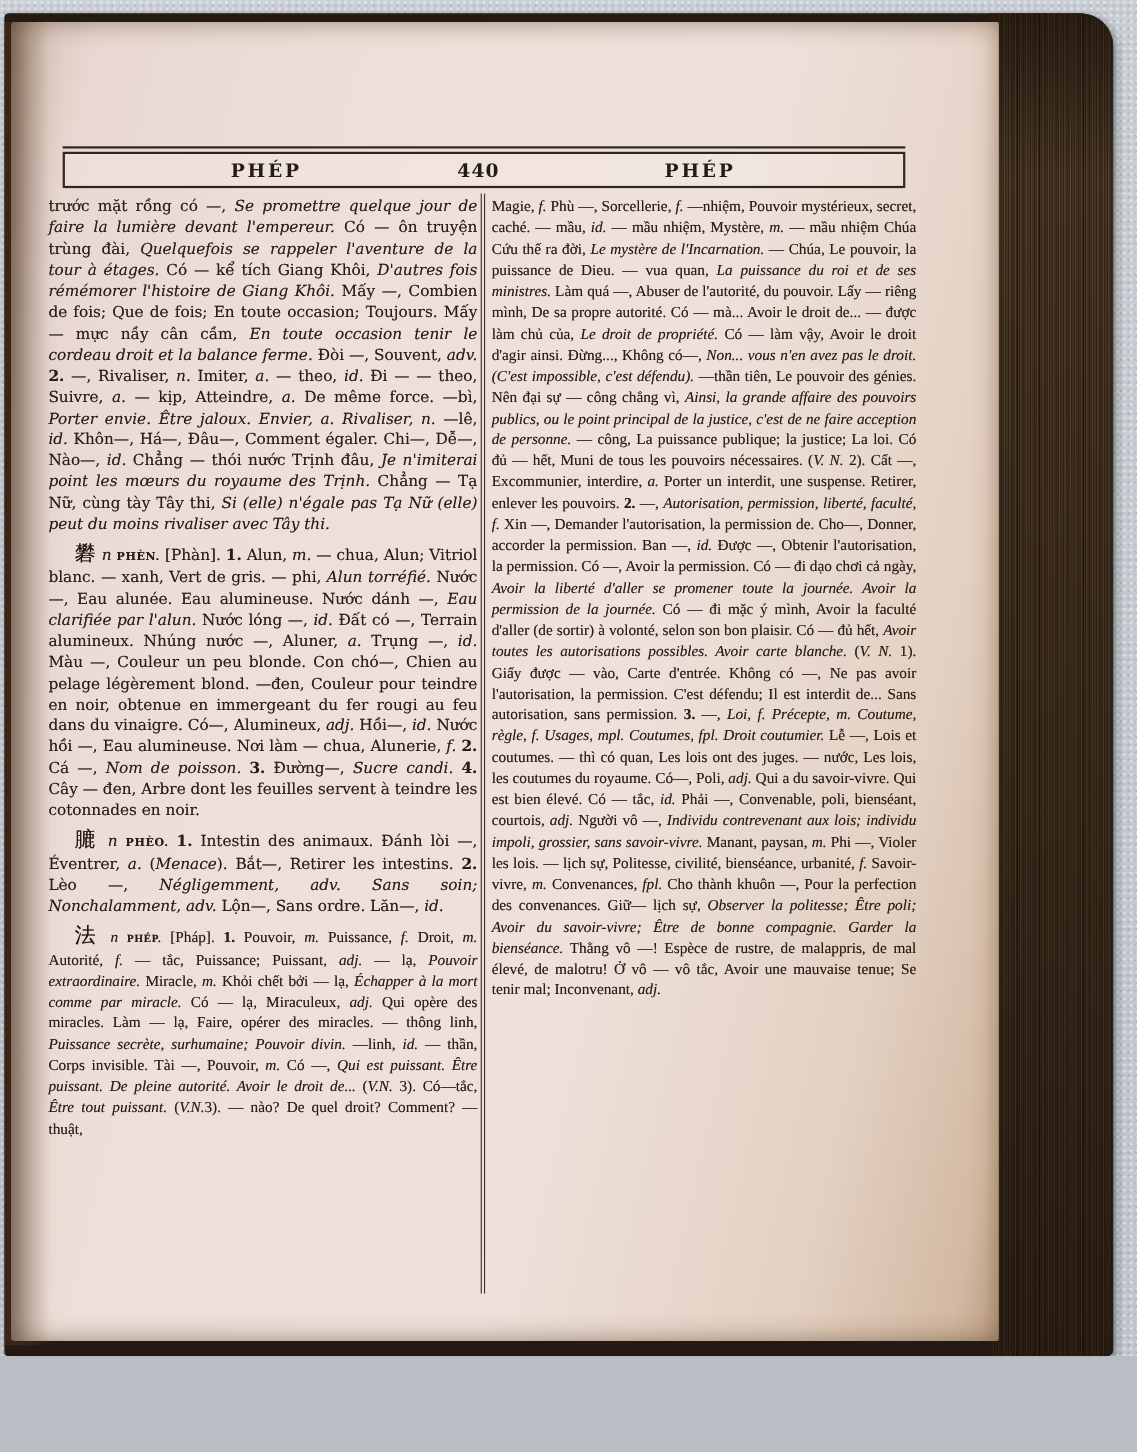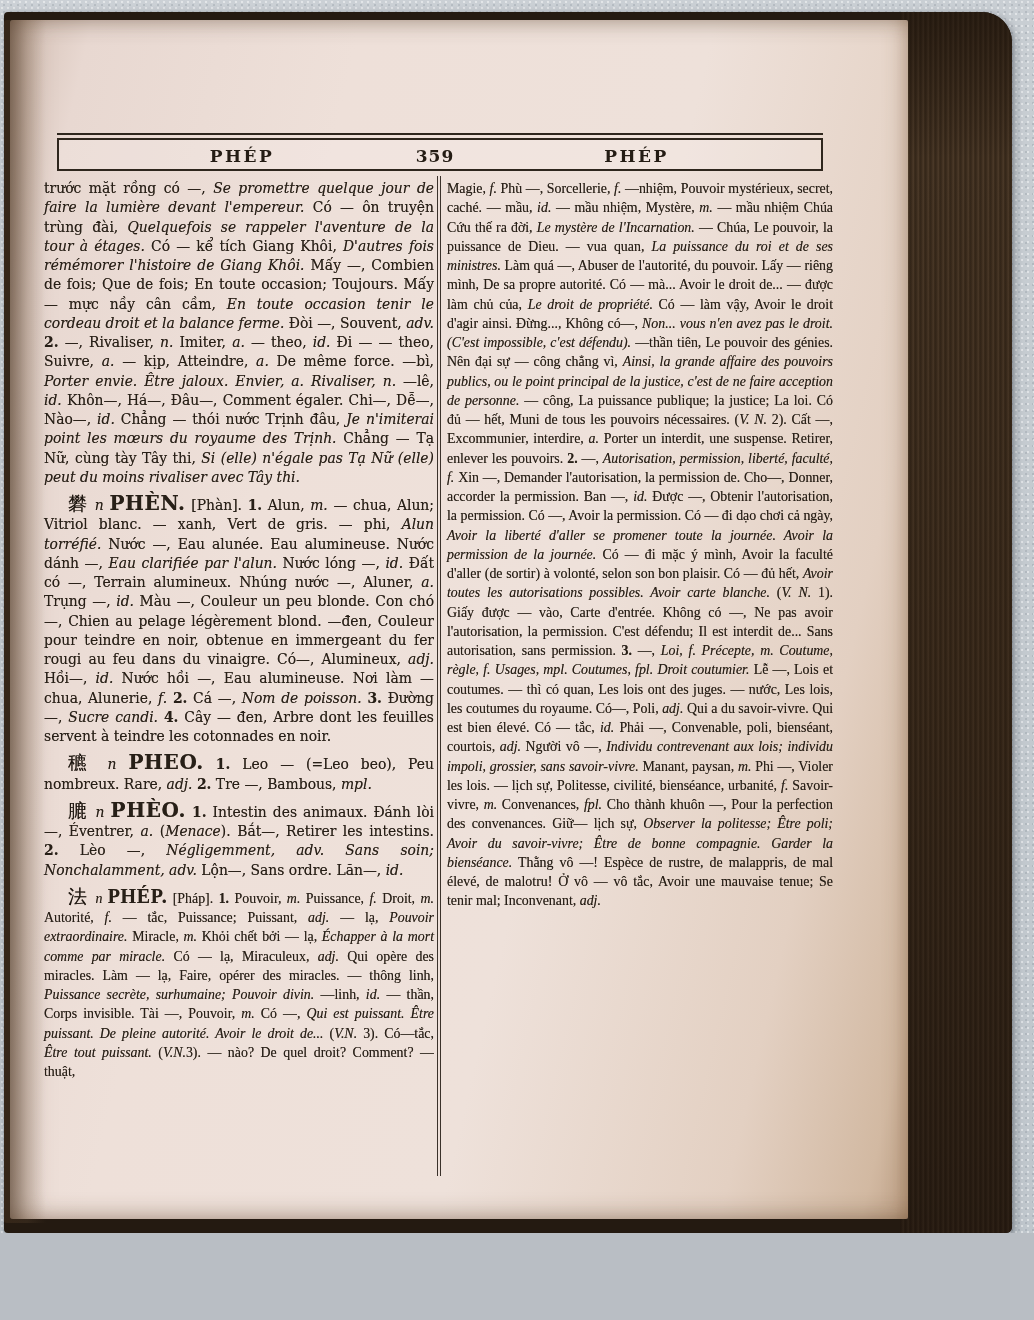--- a/index.html
+++ b/index.html
@@ -70,44 +70,43 @@
     text-shadow:0 0 .5px rgba(45,33,22,.6);
   }
   .col-left{left:44px;width:390px;}
   .col-right{left:447px;width:386px;}
   .para{margin:0 0 7px 0;padding:0;}
   .para.indent{text-indent:24px;}
   .para:last-child{margin-bottom:0;font-family:Liberation Serif, serif;}
   .s-r{font-style:normal;}
   .s-i{font-style:italic;}
   .s-b{font-weight:bold;}
-  .s-e{font-weight:bold;font-size:20px;letter-spacing:.6px;}
+  .s-e{font-weight:bold;font-size:10px;letter-spacing:.6px;}
   .s-h{font-size:19px;line-height:1;letter-spacing:1px;color:#1c150f;}
 </style>
 </head>
 <body>
 
 <div id="screen">
   <div class="book">
     <div class="page-block-edge"></div>
     <div class="page"></div>
   </div>
   <div class="gutter-shade"></div>
 
   <div class="header-topline"></div>
   <div class="header-box"></div>
   <div class="hdr hdr-left">PHÉP</div>
-  <div class="hdr hdr-center">359</div>
+  <div class="hdr hdr-center">440</div>
   <div class="hdr hdr-right">PHÉP</div>
 
   <div class="col-divider"></div>
 
   <div class="column col-left">
       <p class="para"><span class="s-r">trước mặt rồng có —, </span><span class="s-i">Se promettre quelque jour de faire la lumière devant l'empereur.</span><span class="s-r"> Có — ôn truyện trùng đài, </span><span class="s-i">Quelquefois se rappeler l'aventure de la tour à étages.</span><span class="s-r"> Có — kể tích Giang Khôi, </span><span class="s-i">D'autres fois rémémorer l'histoire de Giang Khôi.</span><span class="s-r"> Mấy —, Combien de fois; Que de fois; En toute occasion; Toujours. Mấy — mực nầy cân cầm, </span><span class="s-i">En toute occasion tenir le cordeau droit et la balance ferme.</span><span class="s-r"> Đòi —, Souvent, </span><span class="s-i">adv. </span><span class="s-b">2.</span><span class="s-r"> —, Rivaliser, </span><span class="s-i">n.</span><span class="s-r"> Imiter, </span><span class="s-i">a.</span><span class="s-r"> — theo, </span><span class="s-i">id.</span><span class="s-r"> Đi — — theo, Suivre, </span><span class="s-i">a.</span><span class="s-r"> — kịp, Atteindre, </span><span class="s-i">a.</span><span class="s-r"> De même force. —bì, </span><span class="s-i">Porter envie. Être jaloux. Envier, a. Rivaliser, n.</span><span class="s-r"> —lê, </span><span class="s-i">id.</span><span class="s-r"> Khôn—, Há—, Đâu—, Comment égaler. Chi—, Dễ—, Nào—, </span><span class="s-i">id.</span><span class="s-r"> Chẳng — thói nước Trịnh đâu, </span><span class="s-i">Je n'imiterai point les mœurs du royaume des Trịnh.</span><span class="s-r"> Chẳng — Tạ Nữ, cùng tày Tây thi, </span><span class="s-i">Si (elle) n'égale pas Tạ Nữ (elle) peut du moins rivaliser avec Tây thi.</span></p>
       <p class="para indent"><span class="s-h">礬</span><span class="s-i"> n </span><span class="s-e">PHÈN.</span><span class="s-r"> [Phàn]. </span><span class="s-b">1.</span><span class="s-r"> Alun, </span><span class="s-i">m.</span><span class="s-r"> — chua, Alun; Vitriol blanc. — xanh, Vert de gris. — phi, </span><span class="s-i">Alun torréfié.</span><span class="s-r"> Nước —, Eau alunée. Eau alumineuse. Nước dánh —, </span><span class="s-i">Eau clarifiée par l'alun.</span><span class="s-r"> Nước lóng —, </span><span class="s-i">id.</span><span class="s-r"> Đất có —, Terrain alumineux. Nhúng nước —, Aluner, </span><span class="s-i">a.</span><span class="s-r"> Trụng —, </span><span class="s-i">id.</span><span class="s-r"> Màu —, Couleur un peu blonde. Con chó—, Chien au pelage légèrement blond. —đen, Couleur pour teindre en noir, obtenue en immergeant du fer rougi au feu dans du vinaigre. Có—, Alumineux, </span><span class="s-i">adj.</span><span class="s-r"> Hồi—, </span><span class="s-i">id.</span><span class="s-r"> Nước hồi —, Eau alumineuse. Nơi làm — chua, Alunerie, </span><span class="s-i">f.</span><span class="s-r"> </span><span class="s-b">2.</span><span class="s-r"> Cá —, </span><span class="s-i">Nom de poisson.</span><span class="s-r"> </span><span class="s-b">3.</span><span class="s-r"> Đường—, </span><span class="s-i">Sucre candi.</span><span class="s-r"> </span><span class="s-b">4.</span><span class="s-r"> Cây — đen, Arbre dont les feuilles servent à teindre les cotonnades en noir.</span></p>
-      <p class="para indent"><span class="s-h">穮</span><span class="s-i"> n </span><span class="s-e">PHEO.</span><span class="s-r"> </span><span class="s-b">1.</span><span class="s-r"> Leo — (=Leo beo), Peu nombreux. Rare, </span><span class="s-i">adj.</span><span class="s-r"> </span><span class="s-b">2.</span><span class="s-r"> Tre —, Bambous, </span><span class="s-i">mpl.</span></p>
       <p class="para indent"><span class="s-h">膔</span><span class="s-i"> n </span><span class="s-e">PHÈO.</span><span class="s-r"> </span><span class="s-b">1.</span><span class="s-r"> Intestin des animaux. Đánh lòi —, Éventrer, </span><span class="s-i">a.</span><span class="s-r"> (</span><span class="s-i">Menace</span><span class="s-r">). Bắt—, Retirer les intestins. </span><span class="s-b">2.</span><span class="s-r"> Lèo —, </span><span class="s-i">Négligemment, adv. Sans soin; Nonchalamment, adv.</span><span class="s-r"> Lộn—, Sans ordre. Lăn—, </span><span class="s-i">id.</span></p>
       <p class="para indent"><span class="s-h">法</span><span class="s-i"> n </span><span class="s-e">PHÉP.</span><span class="s-r"> [Pháp]. </span><span class="s-b">1.</span><span class="s-r"> Pouvoir, </span><span class="s-i">m.</span><span class="s-r"> Puissance, </span><span class="s-i">f.</span><span class="s-r"> Droit, </span><span class="s-i">m.</span><span class="s-r"> Autorité, </span><span class="s-i">f.</span><span class="s-r"> — tắc, Puissance; Puissant, </span><span class="s-i">adj.</span><span class="s-r"> — lạ, </span><span class="s-i">Pouvoir extraordinaire.</span><span class="s-r"> Miracle, </span><span class="s-i">m.</span><span class="s-r"> Khỏi chết bởi — lạ, </span><span class="s-i">Échapper à la mort comme par miracle.</span><span class="s-r"> Có — lạ, Miraculeux, </span><span class="s-i">adj.</span><span class="s-r"> Qui opère des miracles. Làm — lạ, Faire, opérer des miracles. — thông linh, </span><span class="s-i">Puissance secrète, surhumaine; Pouvoir divin.</span><span class="s-r"> —linh, </span><span class="s-i">id.</span><span class="s-r"> — thần, Corps invisible. Tài —, Pouvoir, </span><span class="s-i">m.</span><span class="s-r"> Có —, </span><span class="s-i">Qui est puissant. Être puissant. De pleine autorité. Avoir le droit de...</span><span class="s-r"> (</span><span class="s-i">V.N.</span><span class="s-r"> 3). Có—tắc, </span><span class="s-i">Être tout puissant.</span><span class="s-r"> (</span><span class="s-i">V.N.</span><span class="s-r">3). — nào? De quel droit? Comment? — thuật,</span></p>
     </div>
   <div class="column col-right">
       <p class="para"><span class="s-r">Magie, </span><span class="s-i">f.</span><span class="s-r"> Phù —, Sorcellerie, </span><span class="s-i">f.</span><span class="s-r"> —nhiệm, Pouvoir mystérieux, secret, caché. — mầu, </span><span class="s-i">id.</span><span class="s-r"> — mầu nhiệm, Mystère, </span><span class="s-i">m.</span><span class="s-r"> — mầu nhiệm Chúa Cứu thế ra đời, </span><span class="s-i">Le mystère de l'Incarnation.</span><span class="s-r"> — Chúa, Le pouvoir, la puissance de Dieu. — vua quan, </span><span class="s-i">La puissance du roi et de ses ministres.</span><span class="s-r"> Làm quá —, Abuser de l'autorité, du pouvoir. Lấy — riêng mình, De sa propre autorité. Có — mà... Avoir le droit de... — được làm chủ của, </span><span class="s-i">Le droit de propriété.</span><span class="s-r"> Có — làm vậy, Avoir le droit d'agir ainsi. Đừng..., Không có—, </span><span class="s-i">Non... vous n'en avez pas le droit. (C'est impossible, c'est défendu).</span><span class="s-r"> —thần tiên, Le pouvoir des génies. Nên đại sự — công chẳng vì, </span><span class="s-i">Ainsi, la grande affaire des pouvoirs publics, ou le point principal de la justice, c'est de ne faire acception de personne.</span><span class="s-r"> — công, La puissance publique; la justice; La loi. Có đủ — hết, Muni de tous les pouvoirs nécessaires. (</span><span class="s-i">V. N.</span><span class="s-r"> 2). Cất —, Excommunier, interdire, </span><span class="s-i">a.</span><span class="s-r"> Porter un interdit, une suspense. Retirer, enlever les pouvoirs. </span><span class="s-b">2.</span><span class="s-r"> —, </span><span class="s-i">Autorisation, permission, liberté, faculté, f.</span><span class="s-r"> Xin —, Demander l'autorisation, la permission de. Cho—, Donner, accorder la permission. Ban —, </span><span class="s-i">id.</span><span class="s-r"> Được —, Obtenir l'autorisation, la permission. Có —, Avoir la permission. Có — đi dạo chơi cả ngày, </span><span class="s-i">Avoir la liberté d'aller se promener toute la journée. Avoir la permission de la journée.</span><span class="s-r"> Có — đi mặc ý mình, Avoir la faculté d'aller (de sortir) à volonté, selon son bon plaisir. Có — đủ hết, </span><span class="s-i">Avoir toutes les autorisations possibles. Avoir carte blanche.</span><span class="s-r"> (</span><span class="s-i">V. N.</span><span class="s-r"> 1). Giấy được — vào, Carte d'entrée. Không có —, Ne pas avoir l'autorisation, la permission. C'est défendu; Il est interdit de... Sans autorisation, sans permission. </span><span class="s-b">3.</span><span class="s-r"> —, </span><span class="s-i">Loi, f. Précepte, m. Coutume, règle, f. Usages, mpl. Coutumes, fpl. Droit coutumier.</span><span class="s-r"> Lễ —, Lois et coutumes. — thì có quan, Les lois ont des juges. — nước, Les lois, les coutumes du royaume. Có—, Poli, </span><span class="s-i">adj.</span><span class="s-r"> Qui a du savoir-vivre. Qui est bien élevé. Có — tắc, </span><span class="s-i">id.</span><span class="s-r"> Phải —, Convenable, poli, bienséant, courtois, </span><span class="s-i">adj.</span><span class="s-r"> Người vô —, </span><span class="s-i">Individu contrevenant aux lois; individu impoli, grossier, sans savoir-vivre.</span><span class="s-r"> Manant, paysan, </span><span class="s-i">m.</span><span class="s-r"> Phi —, Violer les lois. — lịch sự, Politesse, civilité, bienséance, urbanité, </span><span class="s-i">f.</span><span class="s-r"> Savoir-vivre, </span><span class="s-i">m.</span><span class="s-r"> Convenances, </span><span class="s-i">fpl.</span><span class="s-r"> Cho thành khuôn —, Pour la perfection des convenances. Giữ— lịch sự, </span><span class="s-i">Observer la politesse; Être poli; Avoir du savoir-vivre; Être de bonne compagnie. Garder la bienséance.</span><span class="s-r"> Thằng vô —! Espèce de rustre, de malappris, de mal élevé, de malotru! Ở vô — vô tắc, Avoir une mauvaise tenue; Se tenir mal; Inconvenant, </span><span class="s-i">adj.</span></p>
     </div>
 </div>
 
 </body></html>

